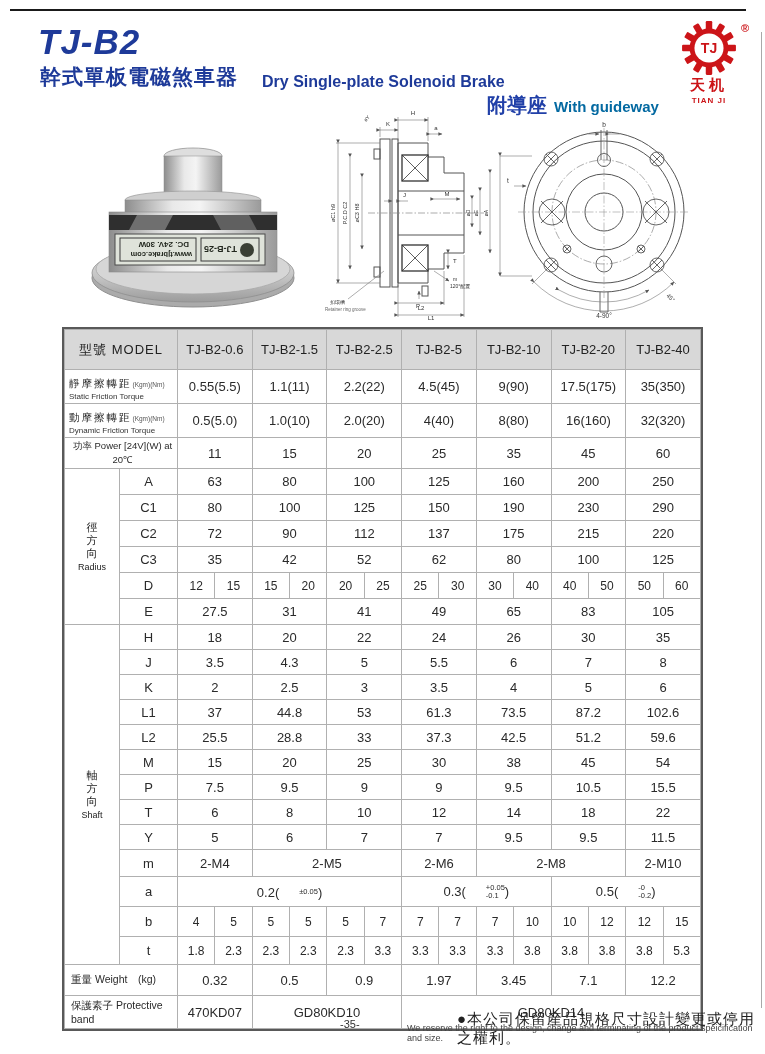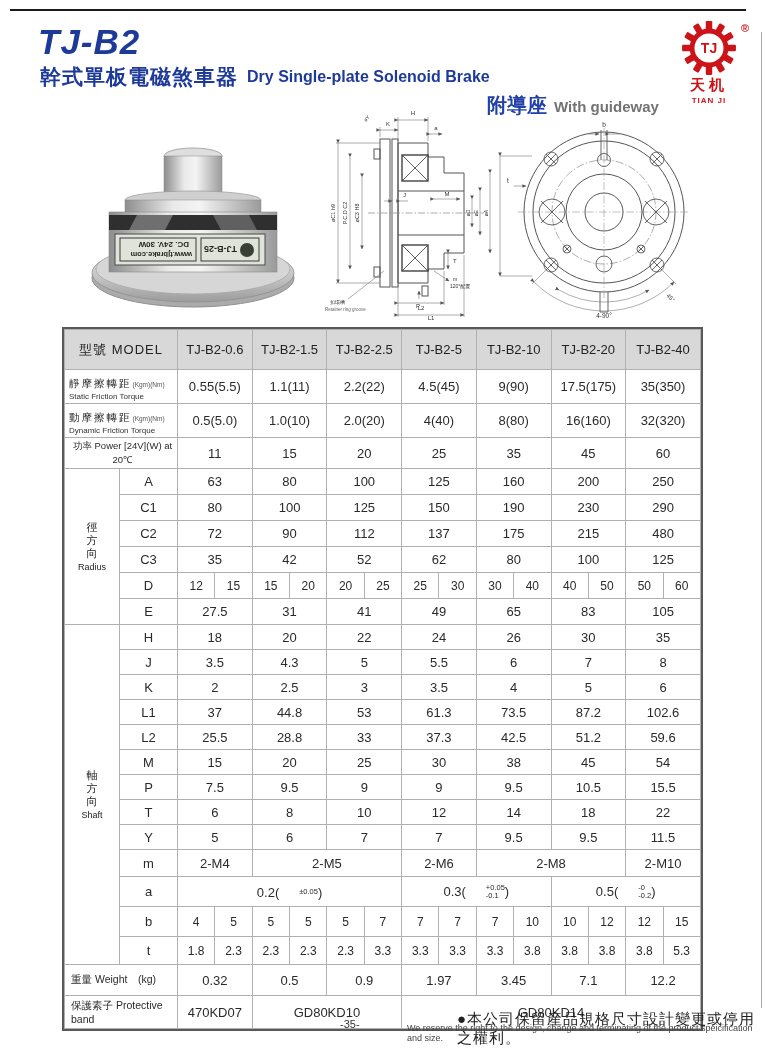--- a/index.html
+++ b/index.html
@@ -8,26 +8,26 @@
     font-family:"Liberation Sans", sans-serif; overflow:hidden;
   }
   .abs { position:absolute; }
 
   
   .top-rule { left:10px; top:9px; width:736px; height:2px; background:#1a1a1a; }
   .right-rule { left:761px; top:32px; width:1px; height:976px; background:#a9a9a9; }
 
   
   .title { left:38px; top:22px; font-size:35px; font-weight:bold; font-style:italic; color:#1e3a99; letter-spacing:1px; }
-  .subtitle { left:40px; top:63px; display:flex; align-items:center; gap:9px; }
+  .subtitle { left:40px; top:63px; display:flex; align-items:flex-end; gap:24px; }
   .subtitle .zh { font-size:21px; font-weight:bold; color:#1e3a99; letter-spacing:1px; }
   .subtitle .en { font-size:16px; font-weight:bold; color:#1e3a99; }
   .guideway { left:487px; top:92px; display:flex; align-items:baseline; gap:7px; }
   .guideway .zh { font-size:20px; font-weight:bold; color:#2140a8; }
-  .guideway .en { font-size:15px; font-weight:bold; color:#737373; }
+  .guideway .en { font-size:15px; font-weight:bold; color:#0369a1; }
 
   
   .logo { left:664px; top:20px; width:90px; text-align:center; color:#cc1418; }
   .logo .reg { position:absolute; right:5px; top:2px; font-size:11px; font-weight:bold; }
   .logo .zh { font-size:15px; font-weight:bold; font-family:"Liberation Serif", serif; letter-spacing:4px; margin-top:0px; }
   .logo .en { font-size:8px; font-weight:bold; letter-spacing:1px; margin-top:1px; }
 
   
   .tablewrap { left:62px; top:327px; border:2px solid #595959; }
   table.spec { border-collapse:collapse; table-layout:fixed; width:636px; }
@@ -372,21 +372,21 @@
           <td colspan="2" class="val">290</td>
         </tr>
   <tr style="height:26px">
     <td class="rname">C2</td>
   <td colspan="2" class="val">72</td>
           <td colspan="2" class="val">90</td>
           <td colspan="2" class="val">112</td>
           <td colspan="2" class="val">137</td>
           <td colspan="2" class="val">175</td>
           <td colspan="2" class="val">215</td>
-          <td colspan="2" class="val">480</td>
+          <td colspan="2" class="val">220</td>
         </tr>
   <tr style="height:26px">
     <td class="rname">C3</td>
   <td colspan="2" class="val">35</td>
           <td colspan="2" class="val">42</td>
           <td colspan="2" class="val">52</td>
           <td colspan="2" class="val">62</td>
           <td colspan="2" class="val">80</td>
           <td colspan="2" class="val">100</td>
           <td colspan="2" class="val">125</td>

